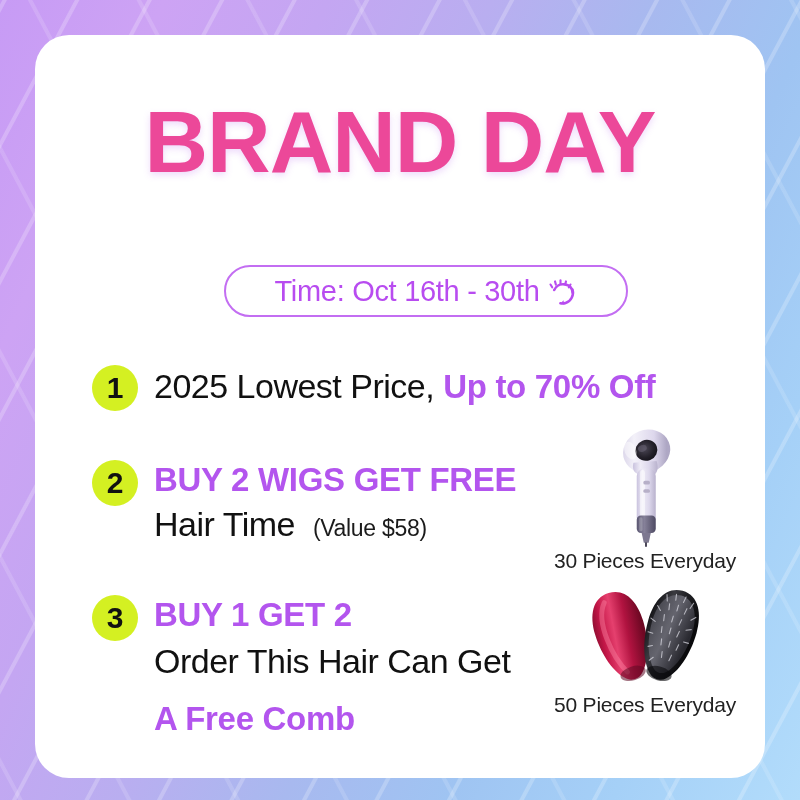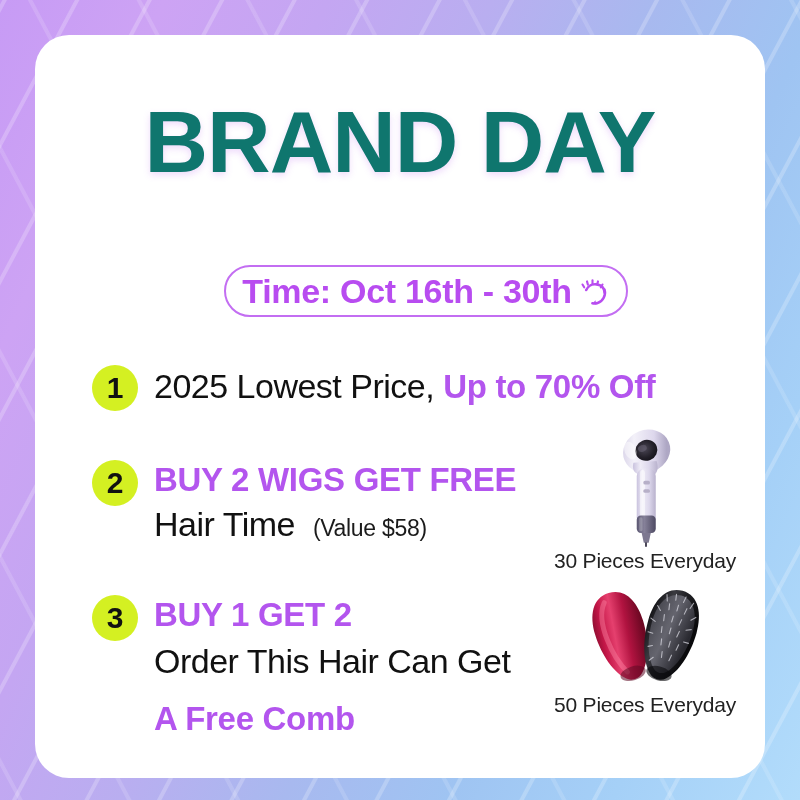--- a/index.html
+++ b/index.html
@@ -74,21 +74,21 @@
   #brand-day-title {
     position: absolute;
     left: 0;
     top: 63px;
     width: 730px;
     text-align: center;
     font-size: 88px;
     line-height: 88px;
     font-weight: bold;
     letter-spacing: -1px;
-    color: #0f766e;
+    color: #ec4899;
     font-family: "Liberation Sans", sans-serif;
     white-space: nowrap;
     text-shadow: 0 3px 7px rgba(179,85,238,0.22);
   }
 
   
   #time-badge {
     position: absolute;
     left: 189px;
     top: 230px;
@@ -96,22 +96,22 @@
     height: 52px;
     border: 2.5px solid #c36ef2;
     border-radius: 26px;
     display: flex;
     align-items: center;
     justify-content: center;
     gap: 6px;
     box-sizing: border-box;
   }
   #time-badge-text {
-    font-size: 34px;
-    font-weight: bold;
+    font-size: 29px;
+    font-weight: normal;
     color: #b84cf0;
     letter-spacing: -0.3px;
     white-space: nowrap;
     line-height: 30px;
   }
   #stopwatch-icon {
     width: 34px;
     height: 34px;
     flex: 0 0 34px;
     margin-left: -2px;

